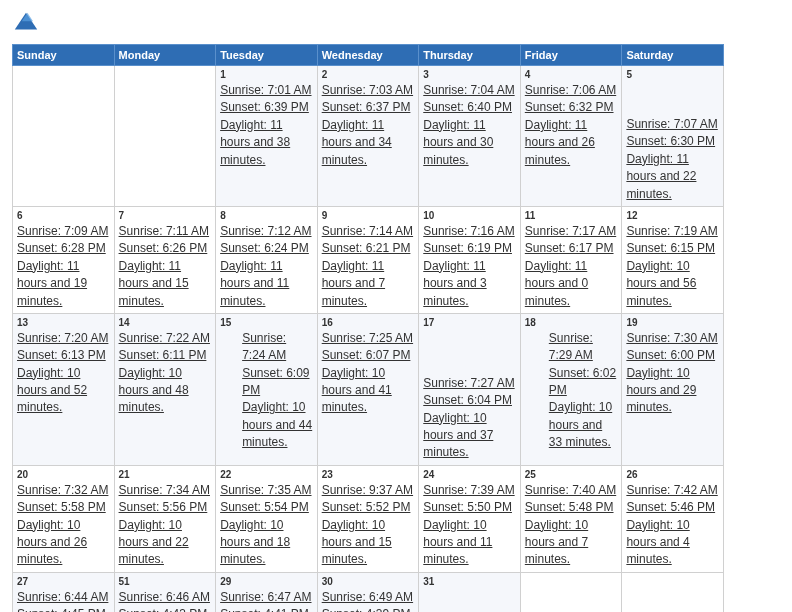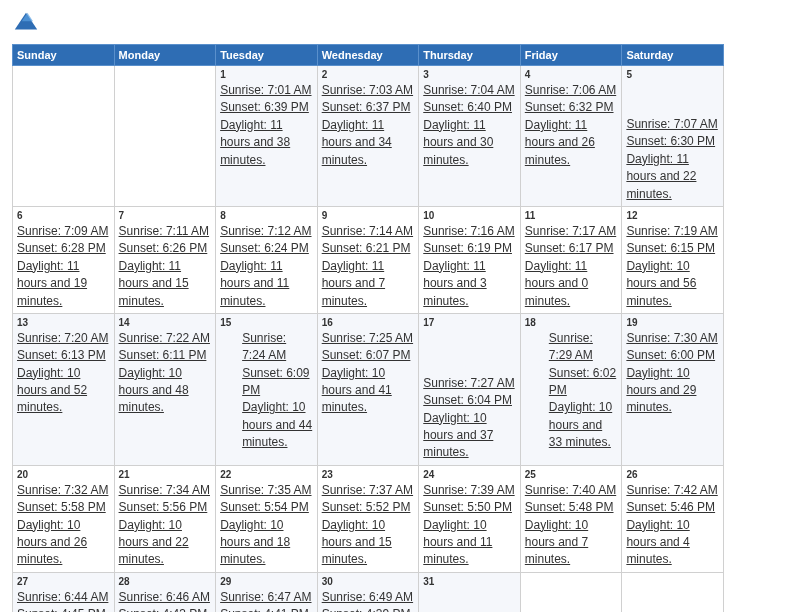--- a/index.html
+++ b/index.html
@@ -267,21 +267,21 @@
 Daylight: 10 hours and 22 minutes.</div>
           </td>
           <td>
             <span class="day-number">22</span>
             <div class="day-info" style="white-space: pre-line;">Sunrise: 7:35 AM
 Sunset: 5:54 PM
 Daylight: 10 hours and 18 minutes.</div>
           </td>
           <td>
             <span class="day-number">23</span>
-            <div class="day-info" style="white-space: pre-line;">Sunrise: 7:37 AM
+            <div class="day-info" style="white-space: pre-line;">Sunrise: 9:37 AM
 Sunset: 5:52 PM
 Daylight: 10 hours and 15 minutes.</div>
           </td>
           <td>
             <span class="day-number">24</span>
             <div class="day-info" style="white-space: pre-line;">Sunrise: 7:39 AM
 Sunset: 5:50 PM
 Daylight: 10 hours and 11 minutes.</div>
           </td>
           <td>
@@ -298,21 +298,21 @@
           </td>
         </tr>
         <tr>
           <td>
             <span class="day-number">27</span>
             <div class="day-info" style="white-space: pre-line;">Sunrise: 6:44 AM
 Sunset: 4:45 PM
 Daylight: 10 hours and 0 minutes.</div>
           </td>
           <td>
-            <span class="day-number">28</span>
+            <span class="day-number">51</span>
             <div class="day-info" style="white-space: pre-line;">Sunrise: 6:46 AM
 Sunset: 4:43 PM
 Daylight: 9 hours and 57 minutes.</div>
           </td>
           <td>
             <span class="day-number">29</span>
             <div class="day-info" style="white-space: pre-line;">Sunrise: 6:47 AM
 Sunset: 4:41 PM
 Daylight: 9 hours and 53 minutes.</div>
           </td>

